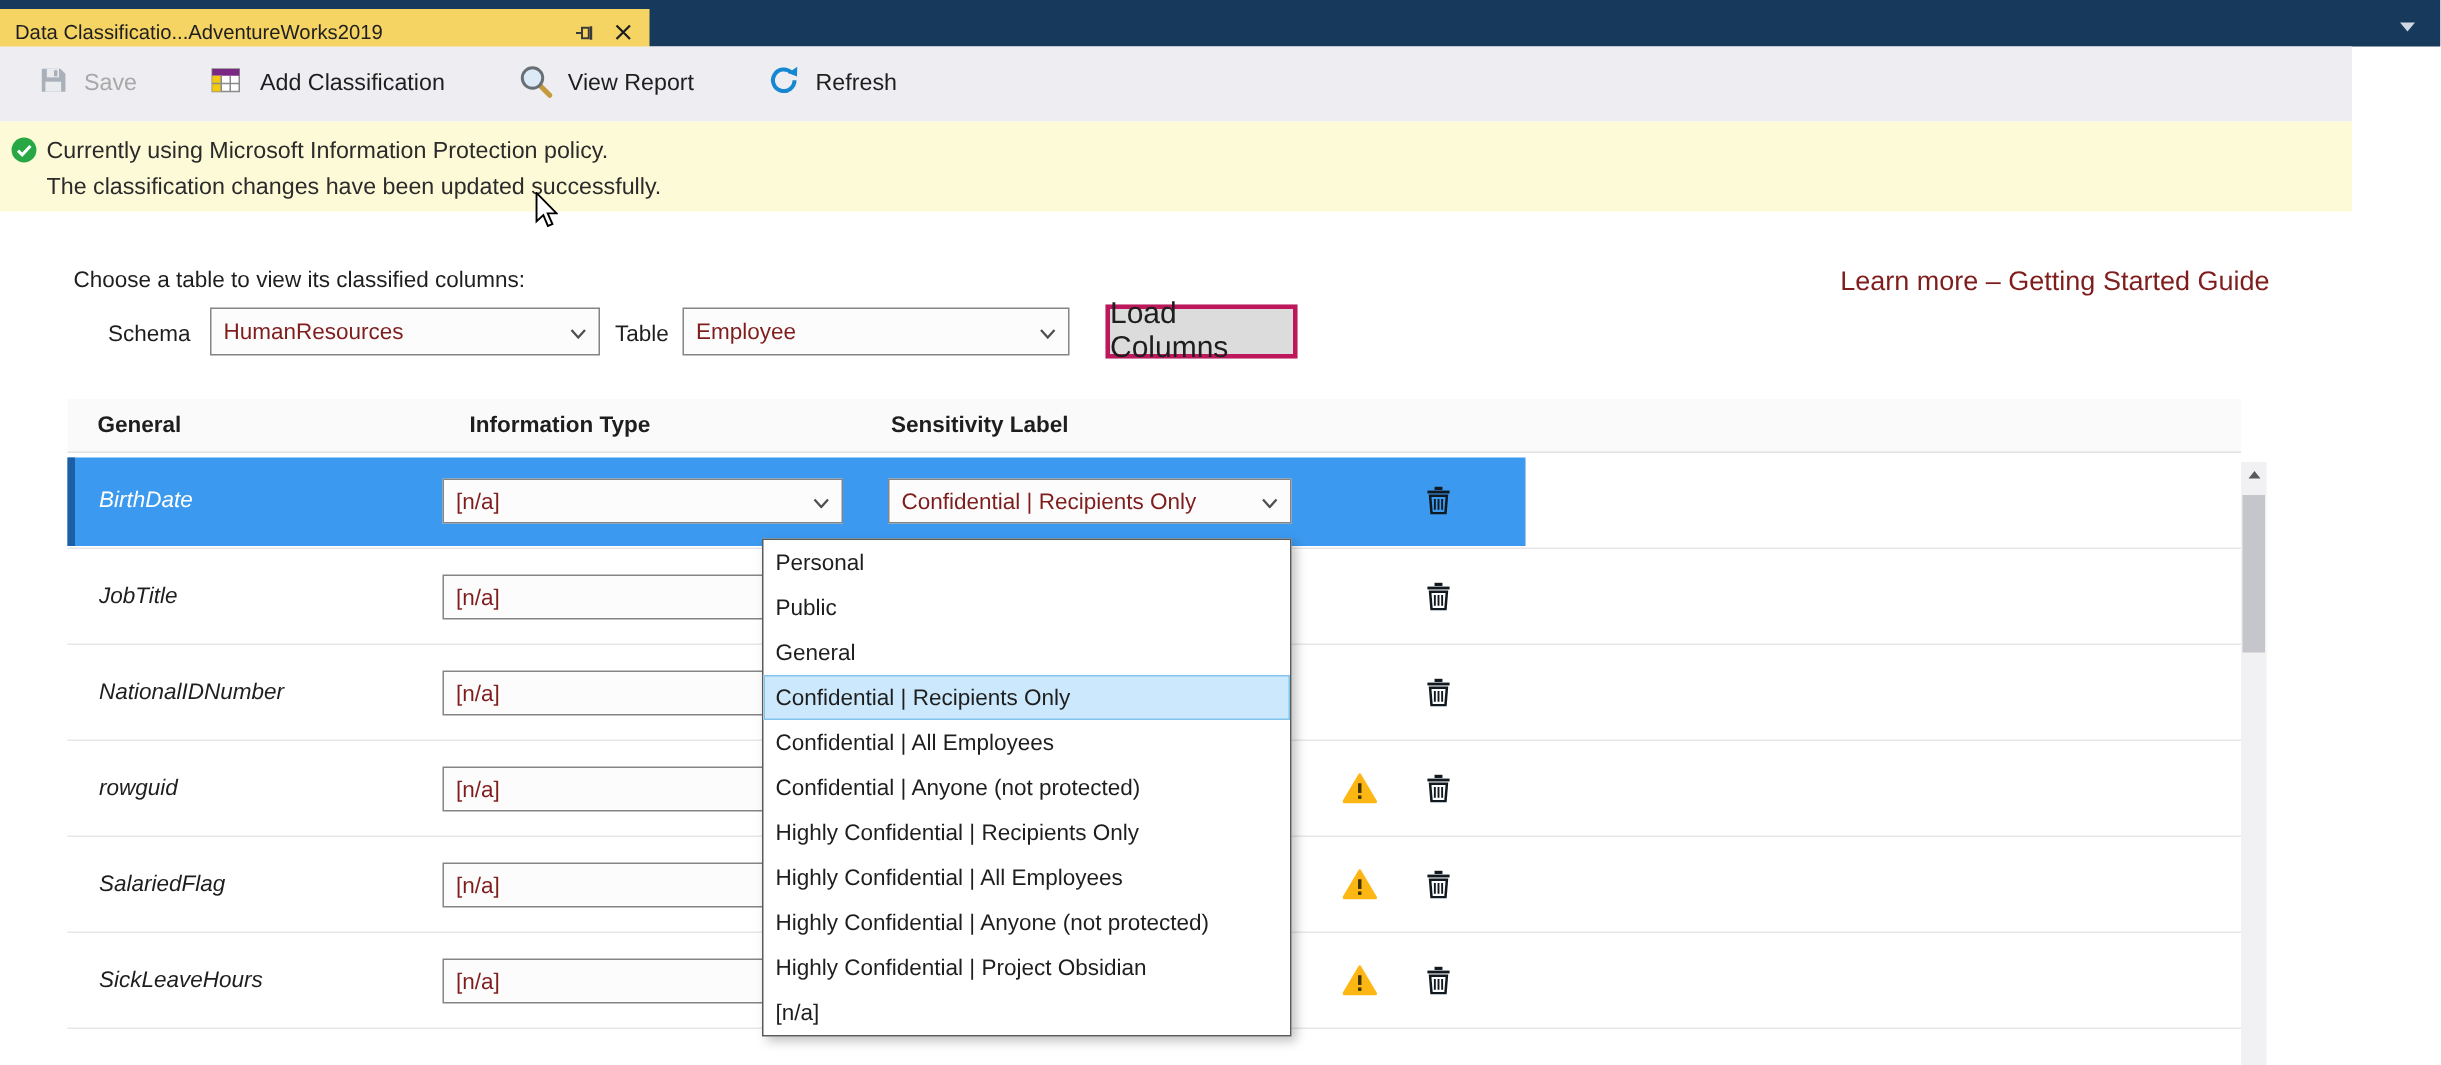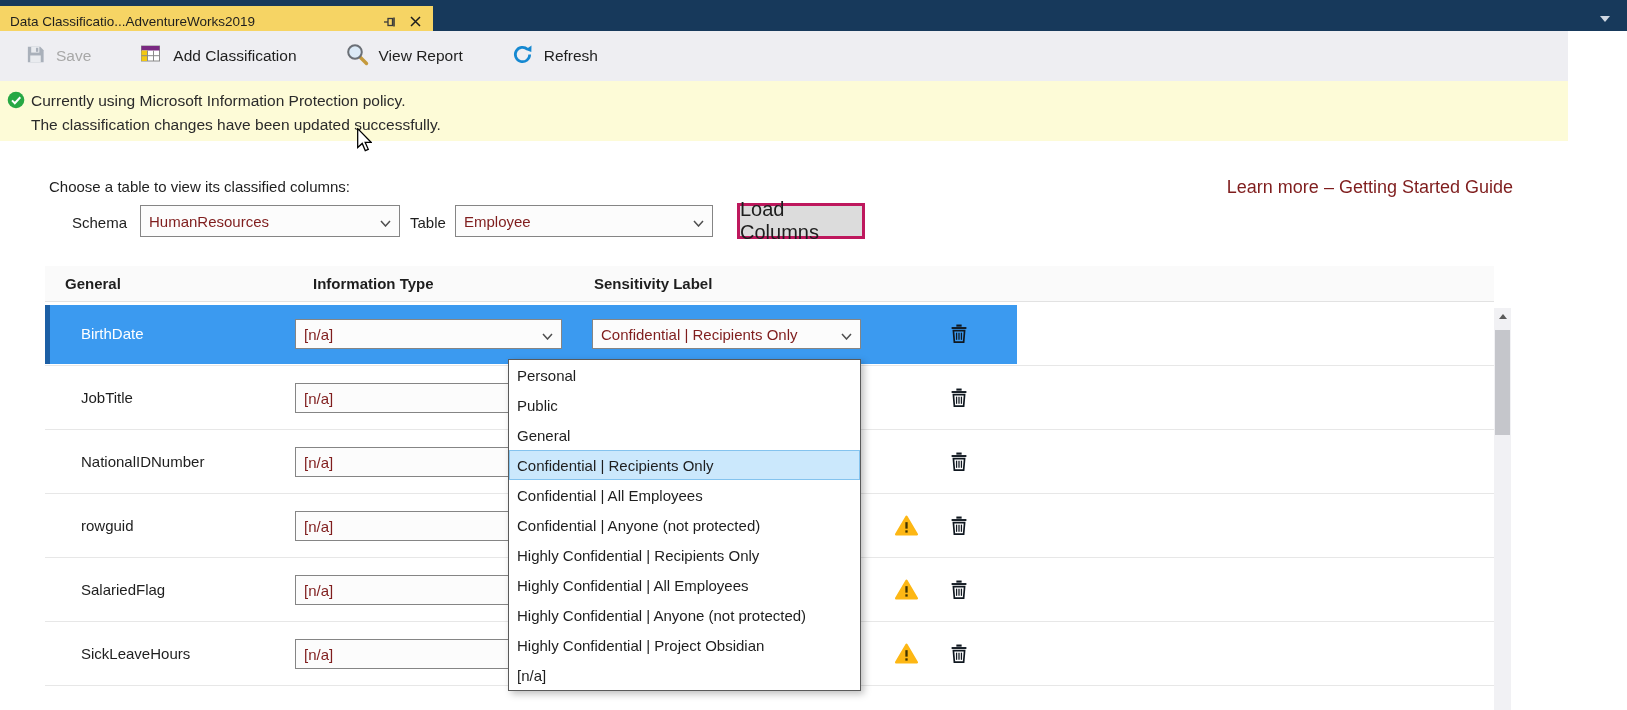--- a/index.html
+++ b/index.html
@@ -62,21 +62,21 @@
     background: #fafafa; border-bottom: 1px solid #e2e2e2;
   }
   .grid-header span { position: absolute; top: 9px; font-size: 15px; font-weight: bold; }
   .gh-column { left: 20px; }
   .gh-info { left: 252px; margin-left: 16px; }
   .gh-sens { left: 549px; }
 
   .row { position: absolute; left: 45px; width: 1449px; height: 64px; border-bottom: 1px solid #e7e7e7; background: #fff; }
   .row-sel-bg { position: absolute; left: 0; top: 3px; width: 972px; height: 59px; background: #3b9af0; }
   .row-sel-accent { position: absolute; left: 0; top: 3px; width: 5px; height: 59px; background: #1c5fa5; }
-  .cell-name { position: absolute; left: 36px; top: 0; height: 100%; display: flex; align-items: center; font-size: 15px; }
+  .cell-name { position: absolute; left: 21px; top: 0; height: 100%; display: flex; align-items: center; font-size: 15px; font-style: italic; }
   .row.selected .cell-name { color: #fff; }
   .row .combo { top: 17px; height: 30px; }
   .info-combo { left: 250px; width: 267px; }
   .sens-combo { left: 547px; width: 269px; }
   .warn-slot { position: absolute; left: 850px; top: 21px; width: 23px; height: 21px; }
   .trash-btn { position: absolute; left: 906px; top: 22px; width: 17px; height: 19px; cursor: pointer; }
 
   
   .dropdown {
     position: absolute; left: 508px; top: 359px; width: 353px;

